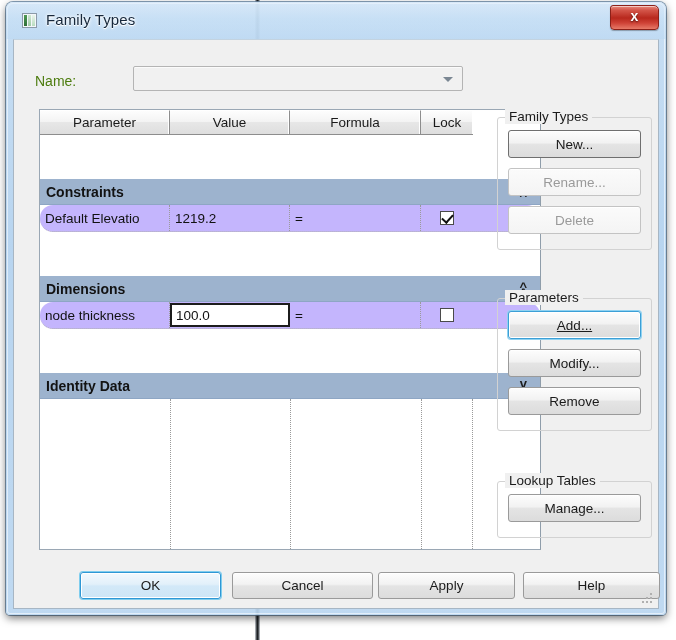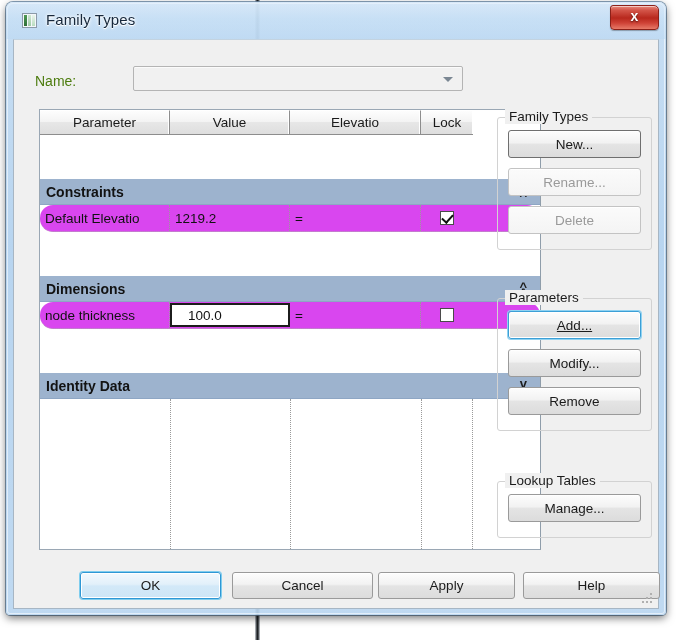--- a/index.html
+++ b/index.html
@@ -169,21 +169,21 @@
     position:absolute; right: 14px; top: 4px;
     font-size: 13px; color: #1d1d1d; font-weight: bold;
     line-height: 14px;
     letter-spacing: -1px;
   }
   .chev span{ display:block; height:6px; }
 
   .datarow{
     position:relative;
     height: 26px;
-    background: #d946ef;
+    background: #c4b5fd;
     border-bottom: 1px dotted #b0b0b0;
     display:flex; align-items:center;border-radius:13px;
   }
   .cell{
     height:100%;
     box-sizing:border-box;
     display:flex; align-items:center;
     font-size: 13.5px; color:#111;
     border-right: 1px dotted #9a9a9a;
     overflow:hidden; white-space:nowrap;
@@ -192,21 +192,21 @@
   .cell.c0{ width:130px; }
   .cell.c1{ width:120px; }
   .cell.c2{ width:131px; }
   .cell.c3{ width:52px; border-right:none; justify-content:center; padding-left:0; }
 
   .cell.editing{
     border: 2px solid #1c1c1c;
     background:#fff;
     height: 24px;
     align-self:center;
-    padding-left:16px;
+    padding-left:4px;
   }
 
   .cbox{
     width: 14px; height: 14px;
     border: 1px solid #4a4a4a;
     background: #fff;
     box-sizing: border-box;
     position: relative;
   }
   .cbox.checked::after{
@@ -304,21 +304,21 @@
     <div id="name-label">Name:</div>
     <div id="name-combo">
       <div class="val"></div>
       <div id="name-arrow"></div>
     </div>
 
     <div id="table">
       <div id="thead">
         <div class="th c0">Parameter</div>
         <div class="th c1">Value</div>
-        <div class="th c2">Elevatio</div>
+        <div class="th c2">Formula</div>
         <div class="th c3">Lock</div>
       </div>
 
       <div class="grouprow">
         <div class="gname">Constraints</div>
         <div class="chev">
             <span>^</span>
             <span>^</span>
           </div>
       </div>

